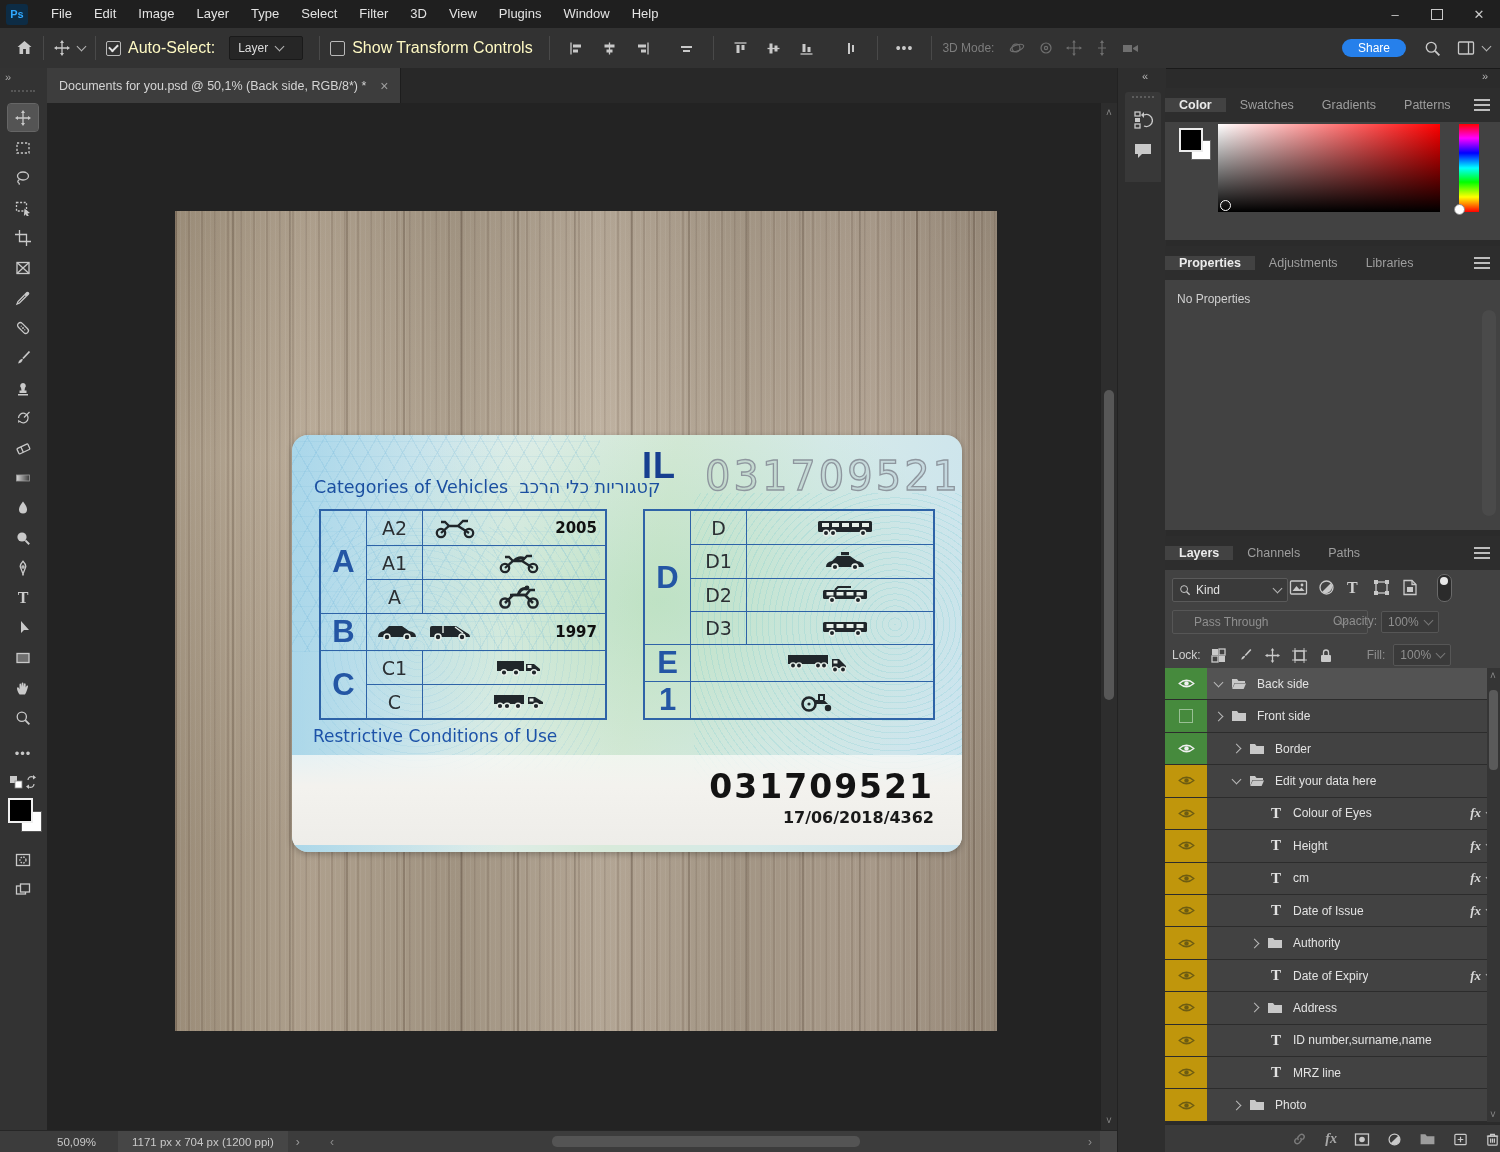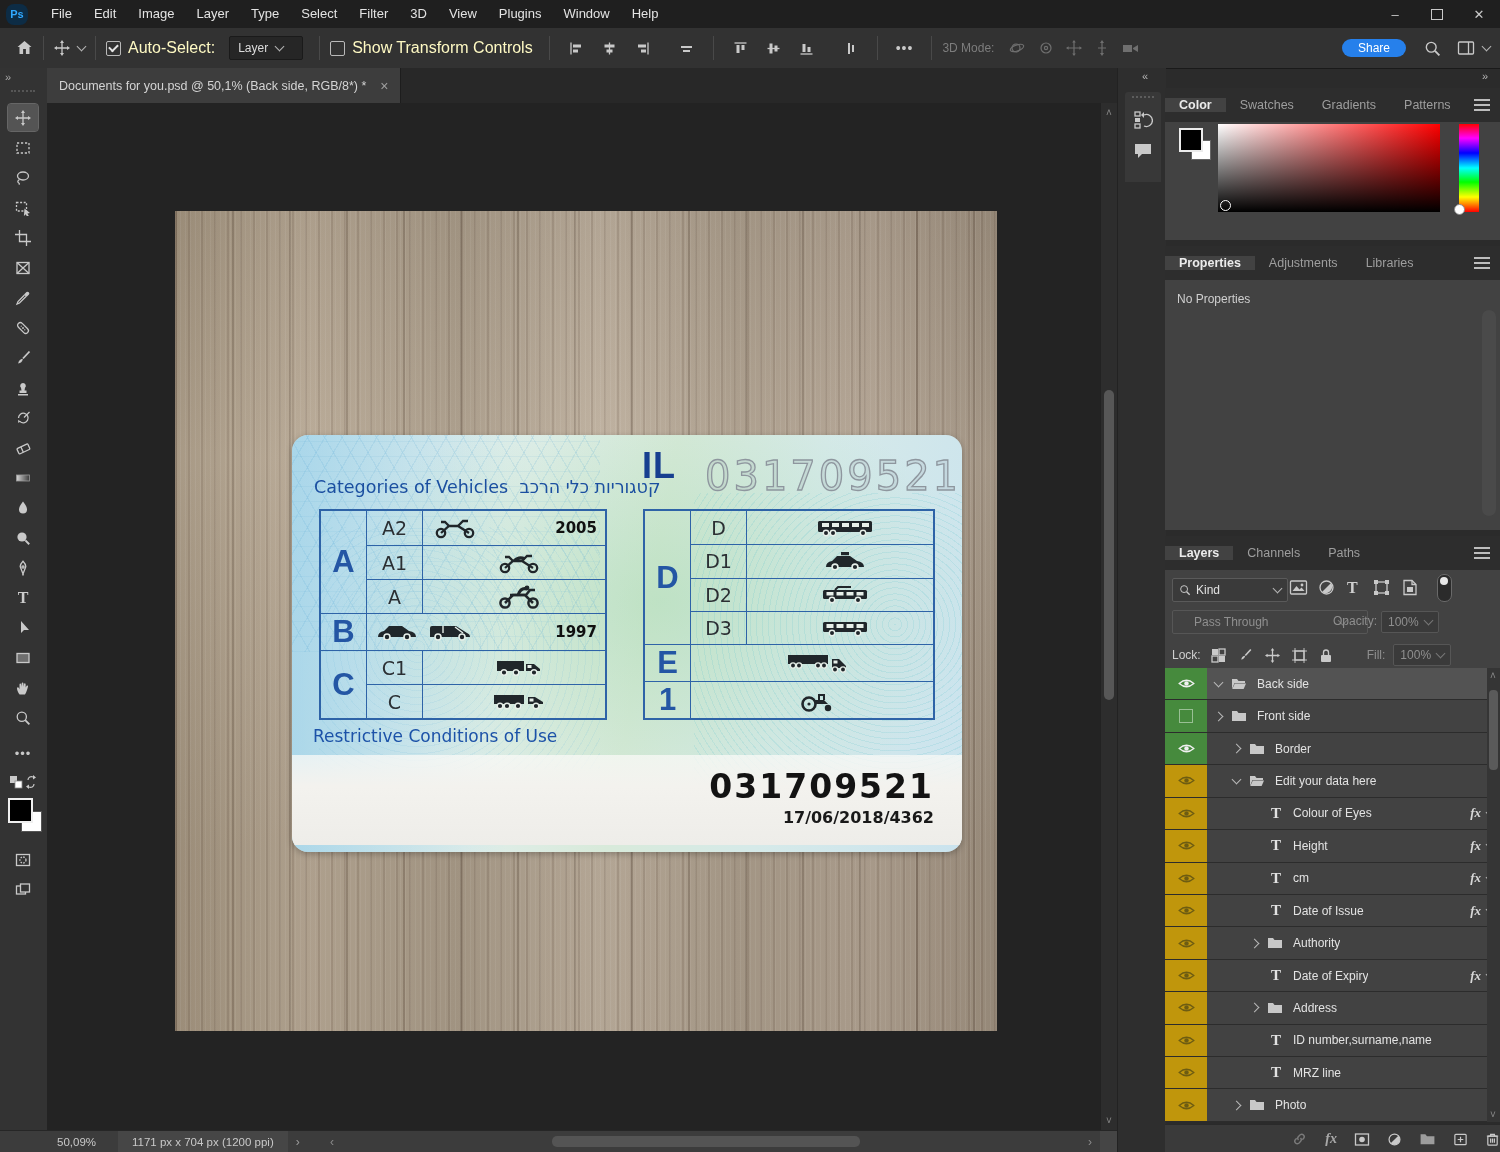--- a/index.html
+++ b/index.html
@@ -8,21 +8,21 @@
        -webkit-font-smoothing:antialiased;color:#d6d6d6;font-size:12px}
   svg{display:block}
   .ico{stroke:#c9c9c9;fill:none;stroke-width:1.3}
   .ico .f{fill:#c9c9c9;stroke:none}
   .dimico{stroke:#6f6f6f;fill:none;stroke-width:1.2}
   .dimico .f{fill:#6f6f6f;stroke:none}
 
   
   .titlebar{position:absolute;left:0;top:0;width:1500px;height:28px;background:#1f1f1f;
             display:flex;align-items:center;border-bottom:1px solid #151515}
-  .pslogo{width:22px;height:21px;margin-left:6px;border-radius:8px;background:#0d2c45;
+  .pslogo{width:22px;height:21px;margin-left:6px;border-radius:3px;background:#0d2c45;
           color:#31a8ff;font-weight:bold;font-size:11px;display:flex;align-items:center;justify-content:center}
   .menu{display:flex;margin-left:12px}
   .menu span{padding:0 11px;font-size:13px;color:#e3e3e3;line-height:28px;cursor:default}
   .winctl{margin-left:auto;display:flex;align-items:center;height:28px}
   .winctl .wbtn{width:42px;height:28px;display:flex;align-items:center;justify-content:center;color:#c9c9c9;font-size:13px}
   .wrest{position:relative;width:10px;height:9px;border:1px solid #c9c9c9;background:#1f1f1f}
   .wrest:before{content:"";position:absolute;left:2px;top:-4px;width:10px;height:9px;border:1px solid #c9c9c9;z-index:-1}
 
   
   .optbar{position:absolute;left:0;top:28px;width:1500px;height:40px;background:#323232;

